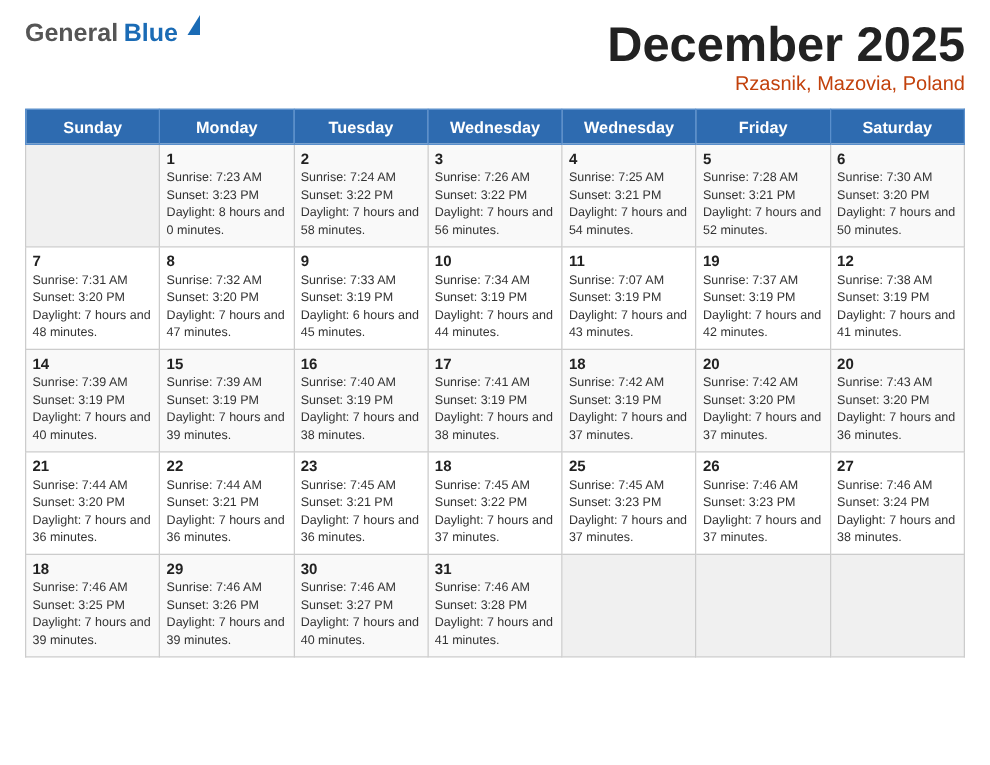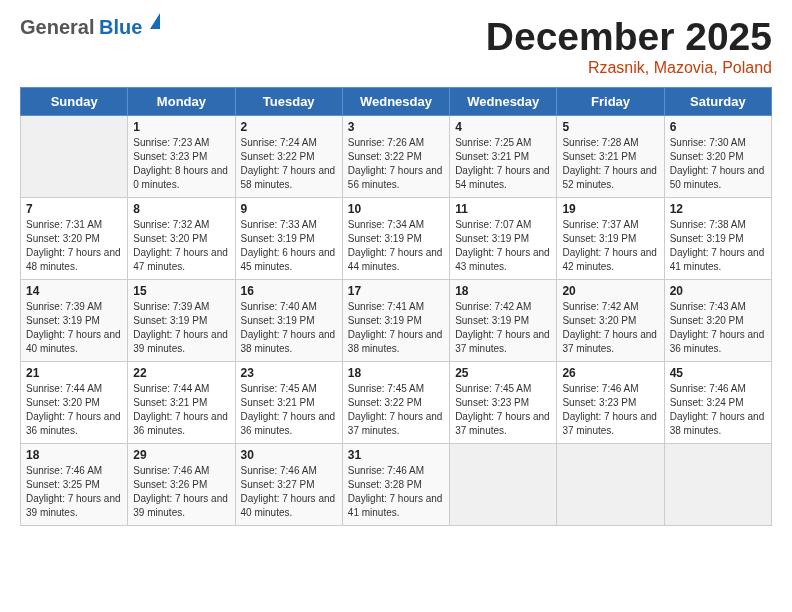--- a/index.html
+++ b/index.html
@@ -329,21 +329,21 @@
       </td>
           <td>
         <span class="day-number">26</span>
         <div class="cell-content">
           <span>Sunrise: 7:46 AM</span><br>
           <span>Sunset: 3:23 PM</span><br>
           <span>Daylight: 7 hours and 37 minutes.</span>
         </div>
       </td>
           <td>
-        <span class="day-number">45</span>
+        <span class="day-number">27</span>
         <div class="cell-content">
           <span>Sunrise: 7:46 AM</span><br>
           <span>Sunset: 3:24 PM</span><br>
           <span>Daylight: 7 hours and 38 minutes.</span>
         </div>
       </td>
         </tr>
         <tr>
           <td>
         <span class="day-number">18</span>

